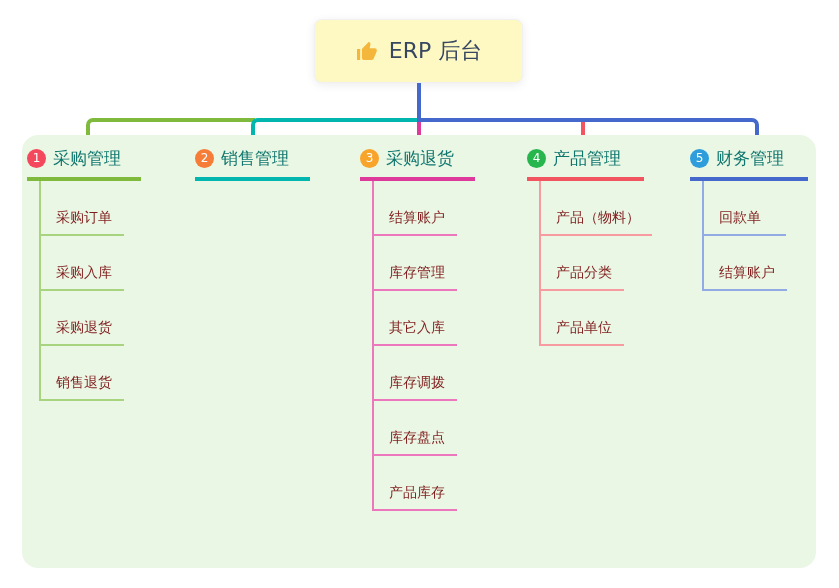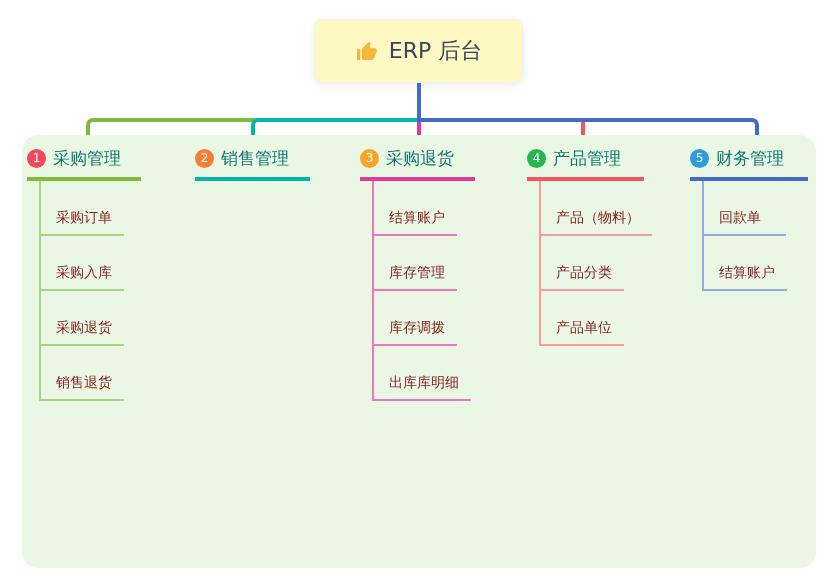--- a/index.html
+++ b/index.html
@@ -97,22 +97,24 @@
 
   <div class="col" id="col-2" style="left: 360px; width: 115px; --main: #dd3a9b; --light: #ec77bd; --badge: #f8a42a;">
     <div class="branch-title">
       <span class="badge">3</span>
       <span class="branch-label">采购退货</span>
     </div>
     <div class="children">
       <div class="vline"></div>
         <div class="child">结算账户</div>
         <div class="child">库存管理</div>
+        <div class="child">其它入库</div>
         <div class="child">库存调拨</div>
-        <div class="child">出库库明细</div>
+        <div class="child">库存盘点</div>
+        <div class="child">产品库存</div>
       </div>
   </div>
 
   <div class="col" id="col-3" style="left: 527px; width: 117px; --main: #f2555f; --light: #f79ba1; --badge: #27b64e;">
     <div class="branch-title">
       <span class="badge">4</span>
       <span class="branch-label">产品管理</span>
     </div>
     <div class="children">
       <div class="vline"></div>

